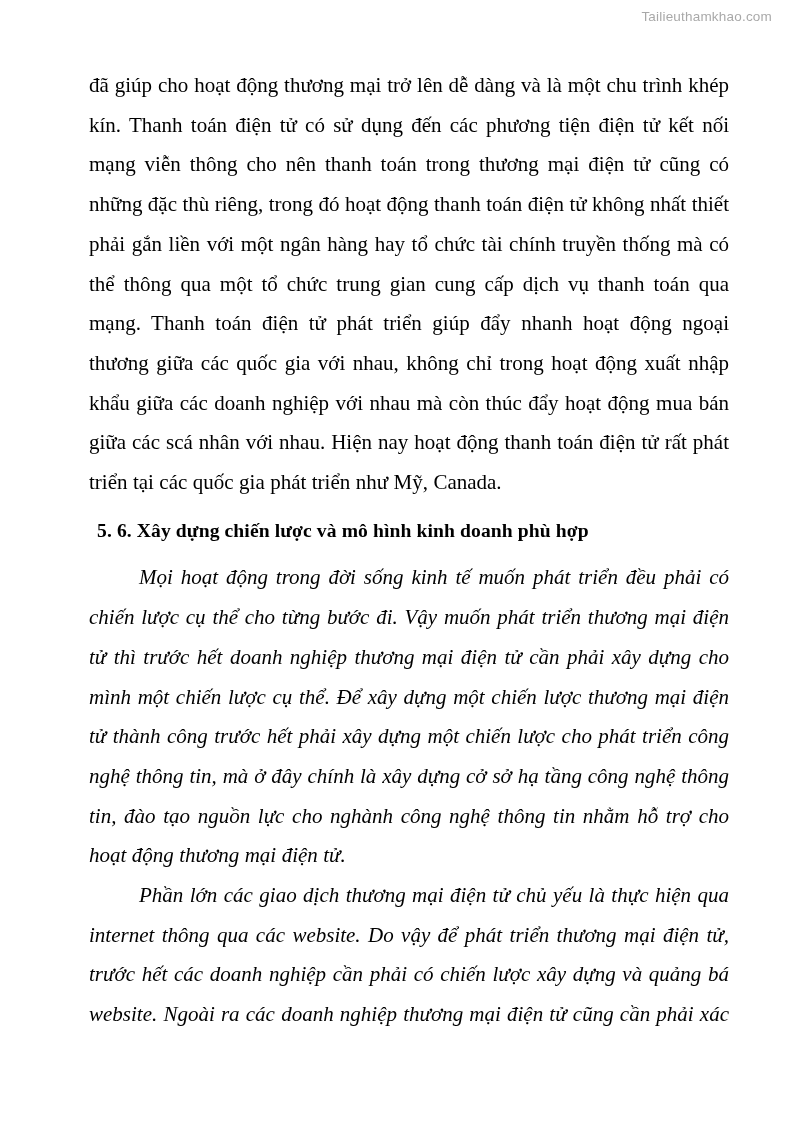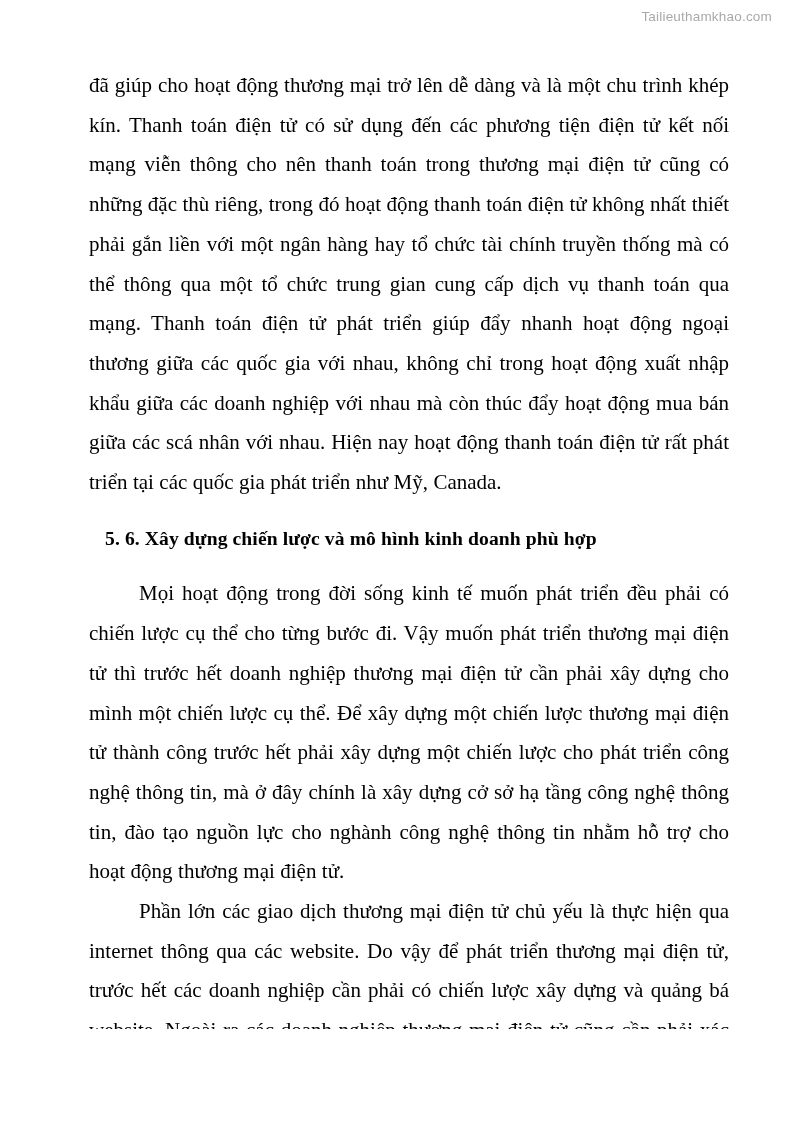--- a/index.html
+++ b/index.html
@@ -42,24 +42,25 @@
     margin: 0;
     font-size: 21px;
     line-height: 39.7px;
     text-align: justify;
     text-justify: inter-word;
     hyphens: none;
     word-spacing: 0.2px;
   }
   p.body-text.indent {
     text-indent: 50px;
+    font-style: italic;
   }
   
   h2.heading {
-    margin: 16px;
+    margin: 8px;
     font-size: 19.6px;
     line-height: 39.7px;
     font-weight: bold;
     text-align: left;
     letter-spacing: 0.1px;
   }
   .page-number {
     position: absolute;
     left: 0;
     top: 1048px;

